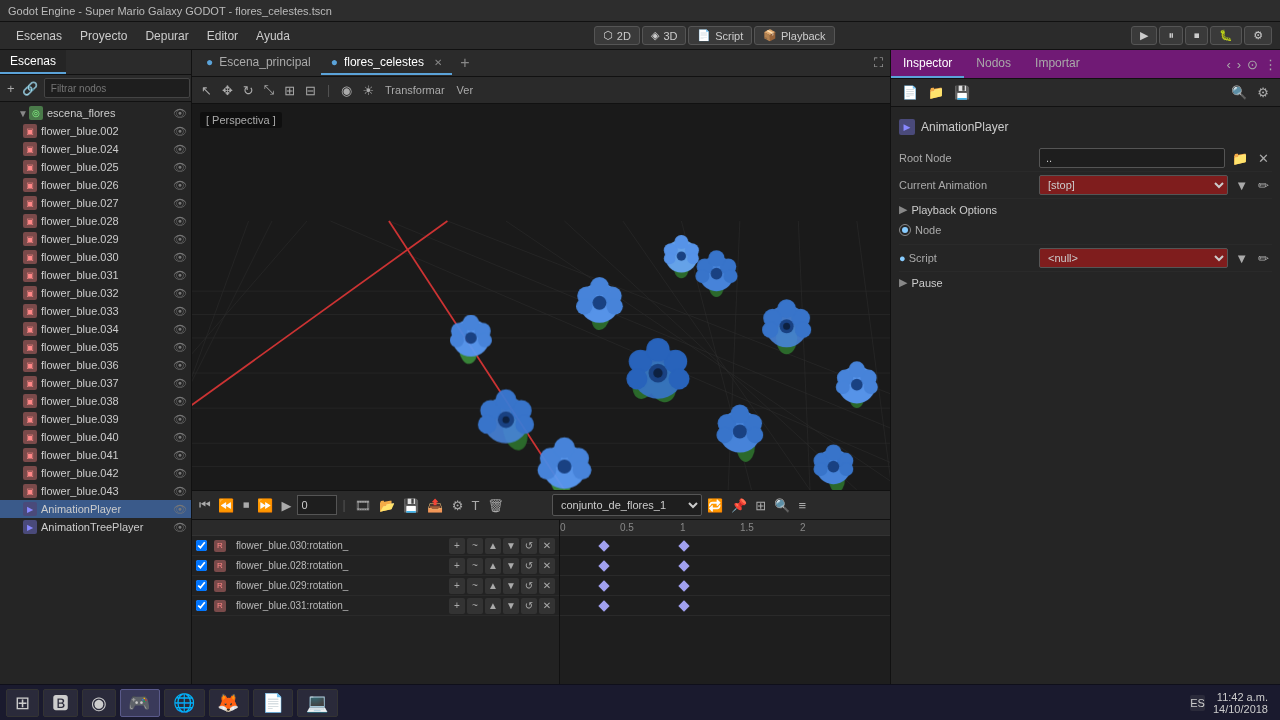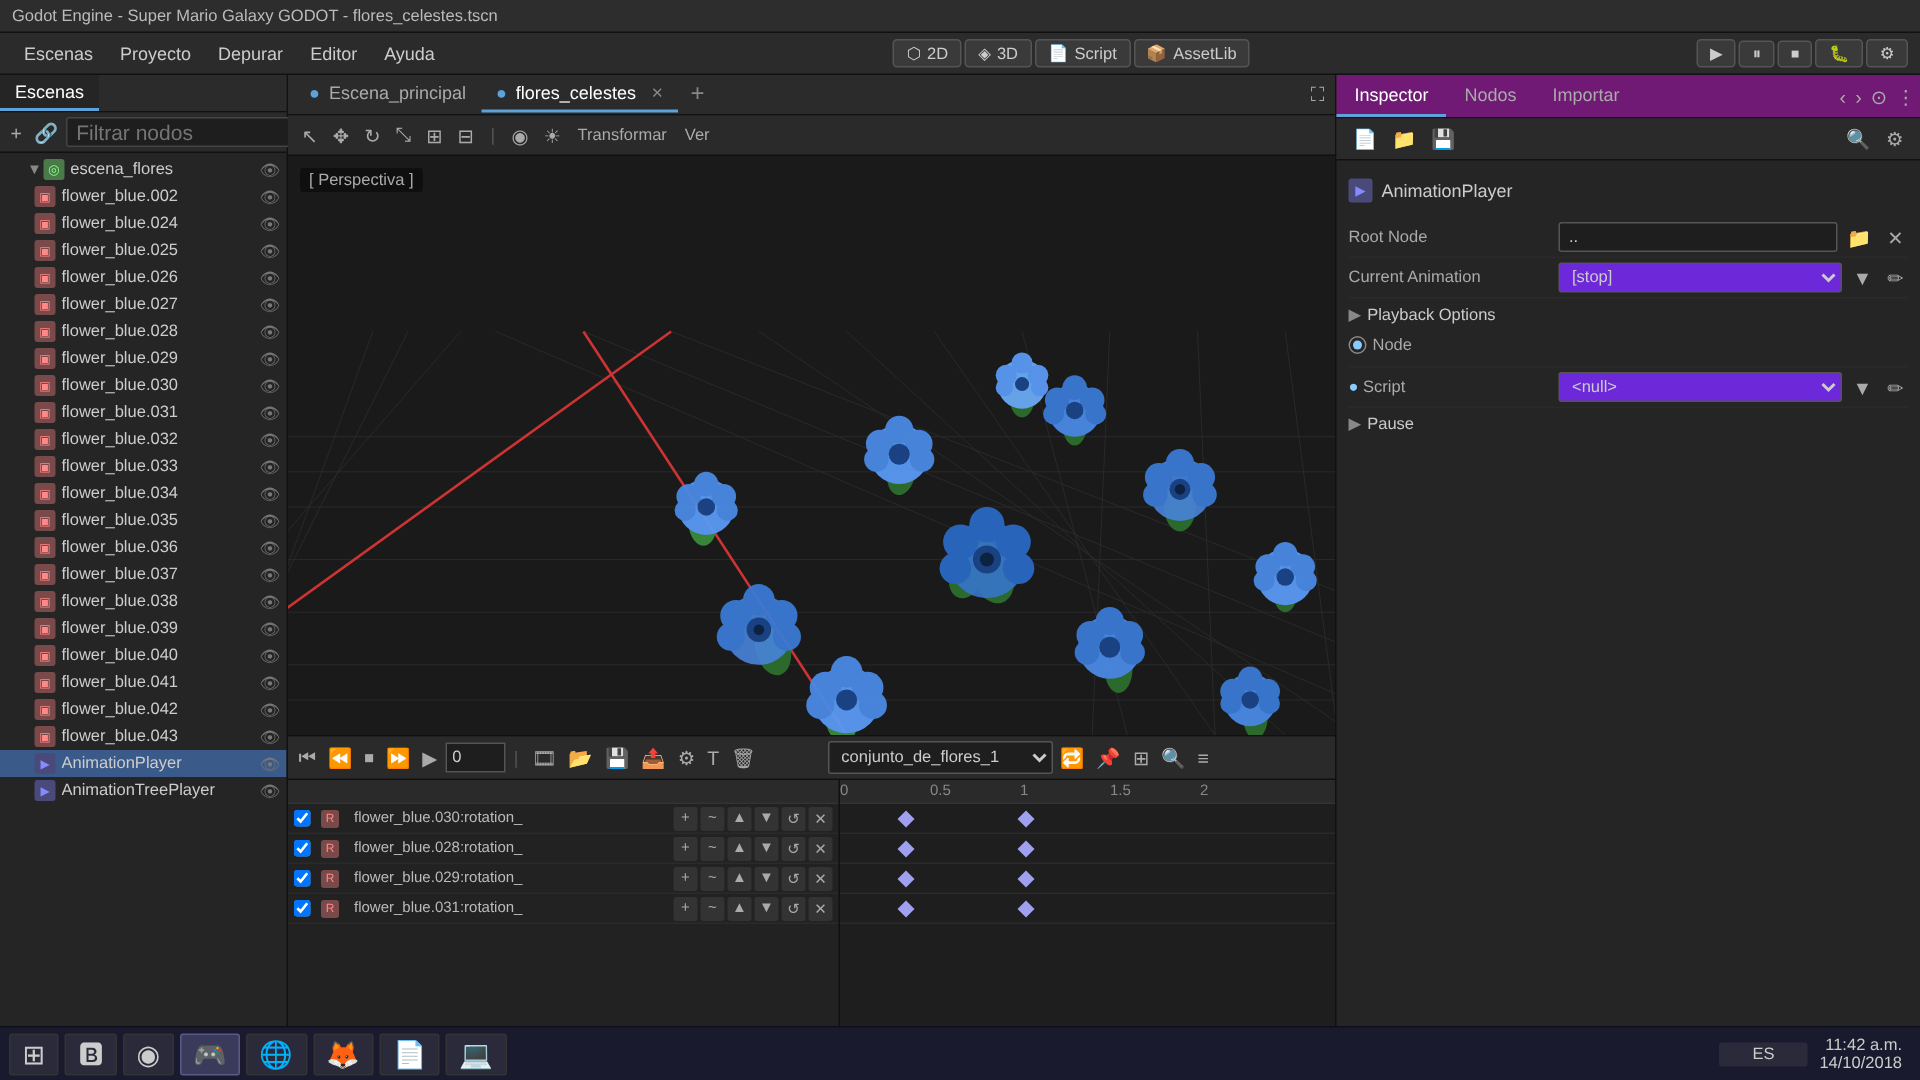--- a/index.html
+++ b/index.html
@@ -17,21 +17,21 @@
     
     #main { display: flex; height: calc(720px - 22px - 28px); }
 
     
     #left-panel { width: 192px; background: #252525; border-right: 1px solid #111; display: flex; flex-direction: column; flex-shrink: 0; }
     #scene-tabs { display: flex; background: #2b2b2b; border-bottom: 1px solid #111; }
     .scene-tab { padding: 4px 10px; cursor: pointer; font-size: 12px; color: #aaa; border-bottom: 2px solid transparent; }
     .scene-tab.active { color: #fff; border-bottom: 2px solid #5ba3d9; background: #252525; }
     #scene-toolbar { display: flex; align-items: center; padding: 3px 4px; gap: 2px; background: #2a2a2a; border-bottom: 1px solid #111; }
     .icon-btn { background: none; border: none; color: #aaa; cursor: pointer; padding: 2px 3px; border-radius: 2px; font-size: 13px; }
-    #filter-input { flex: 1; background: #1e1e1e; border: 1px solid #444; color: #ccc; padding: 2px 6px; border-radius: 2px; font-size: 14px; height: 20px; }
+    #filter-input { flex: 1; background: #1e1e1e; border: 1px solid #444; color: #ccc; padding: 2px 6px; border-radius: 2px; font-size: 10px; height: 20px; }
     #scene-tree { flex: 1; overflow-y: auto; padding: 2px 0; }
     .tree-item { display: flex; align-items: center; padding: 1px 4px; cursor: pointer; white-space: nowrap; height: 18px; }
     .tree-item.selected { background: #3a5a8a; }
     .tree-item .indent { width: 12px; flex-shrink: 0; }
     .tree-item .node-icon { width: 16px; height: 16px; display: inline-flex; align-items: center; justify-content: center; margin-right: 3px; flex-shrink: 0; }
     .tree-item .node-name { font-size: 11px; flex: 1; overflow: hidden; text-overflow: ellipsis; }
     .tree-item .eye-icon { color: #777; font-size: 11px; margin-left: auto; }
     
     .icon-node2d { background: #4a7a4a; border-radius: 2px; width:14px; height:14px; display:flex; align-items:center; justify-content:center; color:#8f8; font-size:9px; }
     .icon-sprite { background: #7a4a4a; border-radius: 2px; width:14px; height:14px; display:flex; align-items:center; justify-content:center; color:#f88; font-size:8px; }
@@ -62,35 +62,35 @@
     
     #right-panel { width: 390px; background: #252525; border-left: 1px solid #111; display: flex; flex-direction: column; flex-shrink: 0; }
     #right-tabs { display: flex; background: #701a75; border-bottom: 1px solid #111; align-items: center; }
     .right-tab { padding: 6px 12px; cursor: pointer; color: #aaa; font-size: 12px; border-bottom: 2px solid transparent; }
     .right-tab.active { color: #fff; border-bottom: 2px solid #5ba3d9; }
     #inspector-content { flex: 1; overflow-y: auto; padding: 8px; }
     .inspector-row { display: flex; align-items: center; padding: 3px 0; border-bottom: 1px solid #2a2a2a; }
     .inspector-label { width: 140px; color: #aaa; font-size: 11px; flex-shrink: 0; }
     .inspector-value { flex: 1; display: flex; align-items: center; gap: 4px; }
     .inspector-input { background: #1e1e1e; border: 1px solid #555; color: #ccc; padding: 2px 6px; border-radius: 2px; font-size: 11px; flex: 1; height: 20px; }
-    .inspector-select { background: #6d28d9; border: 1px solid #555; color: #ccc; padding: 2px 4px; border-radius: 2px; font-size: 11px; flex: 1; height: 20px; }
+    .inspector-select { background: #7f1d1d; border: 1px solid #555; color: #ccc; padding: 2px 4px; border-radius: 2px; font-size: 11px; flex: 1; height: 20px; }
     .section-header { display: flex; align-items: center; padding: 4px 0; color: #ccc; font-size: 11px; cursor: pointer; }
     .section-arrow { margin-right: 4px; color: #888; }
     .anim-player-header { display: flex; align-items: center; padding: 4px 0; color: #ccc; font-size: 12px; margin-bottom: 6px; }
     .anim-player-icon { background: #4a4a7a; border-radius: 2px; width:16px; height:16px; display:flex; align-items:center; justify-content:center; color:#88f; font-size:9px; margin-right: 6px; }
     .radio-option { display: flex; align-items: center; gap: 4px; font-size: 11px; color: #aaa; }
     .radio-circle { width: 12px; height: 12px; border-radius: 50%; border: 1px solid #888; display: flex; align-items: center; justify-content: center; }
     .radio-circle.selected::after { content: ''; width: 6px; height: 6px; border-radius: 50%; background: #88ccff; }
     
     #taskbar { position: fixed; bottom: 0; left: 0; right: 0; height: 36px; background: #1a1a2e; border-top: 1px solid #0f0f1a; display: flex; align-items: center; padding: 0 4px; z-index: 999; }
     .taskbar-btn { background: #2a2a3a; border: 1px solid #333; border-radius: 2px; padding: 3px 8px; color: #ccc; cursor: pointer; font-size: 18px; margin: 0 2px; height: 28px; display: flex; align-items: center; justify-content: center; }
     .taskbar-btn.active { background: #3a3a5a; border-color: #5a5a8a; }
     .taskbar-spacer { flex: 1; }
     .taskbar-clock { color: #ccc; font-size: 11px; text-align: right; margin-right: 8px; }
-    .taskbar-lang { color: #ccc; font-size: 11px; margin-right: 8px; background: #2a2a3a; padding: 2px 22px; border-radius: 2px; }
+    .taskbar-lang { color: #ccc; font-size: 11px; margin-right: 8px; background: #2a2a3a; padding: 2px 0; border-radius: 2px; }
 
     
     ::-webkit-scrollbar { width: 6px; height: 6px; }
     ::-webkit-scrollbar-track { background: #1a1a1a; }
     ::-webkit-scrollbar-thumb { background: #444; border-radius: 3px; }
 
     .diamond { width: 8px; height: 8px; background: #a0a0f0; transform: rotate(45deg); display: inline-block; }
     .track-btns { display: flex; gap: 2px; align-items: center; padding: 0 2px; }
     .track-btn { width: 16px; height: 16px; background: #333; border: none; color: #aaa; cursor: pointer; border-radius: 2px; font-size: 10px; display: flex; align-items: center; justify-content: center; }
 
@@ -107,21 +107,21 @@
 <div id="menubar">
   <span class="menu-item">Escenas</span>
   <span class="menu-item">Proyecto</span>
   <span class="menu-item">Depurar</span>
   <span class="menu-item">Editor</span>
   <span class="menu-item">Ayuda</span>
   <span class="spacer"></span>
   <button class="toolbar-btn">⬡ <span>2D</span></button>
   <button class="toolbar-btn">◈ <span>3D</span></button>
   <button class="toolbar-btn">📄 <span>Script</span></button>
-  <button class="toolbar-btn">📦 <span>AssetLib</span></button>
+  <button class="toolbar-btn">📦 <span>Playback</span></button>
   <span style="flex:1"></span>
   <button class="toolbar-btn">▶</button>
   <button class="toolbar-btn">⏸</button>
   <button class="toolbar-btn">⏹</button>
   <button class="toolbar-btn">🐛</button>
   <button class="toolbar-btn">⚙</button>
 </div>
 
 <div id="main">
 

